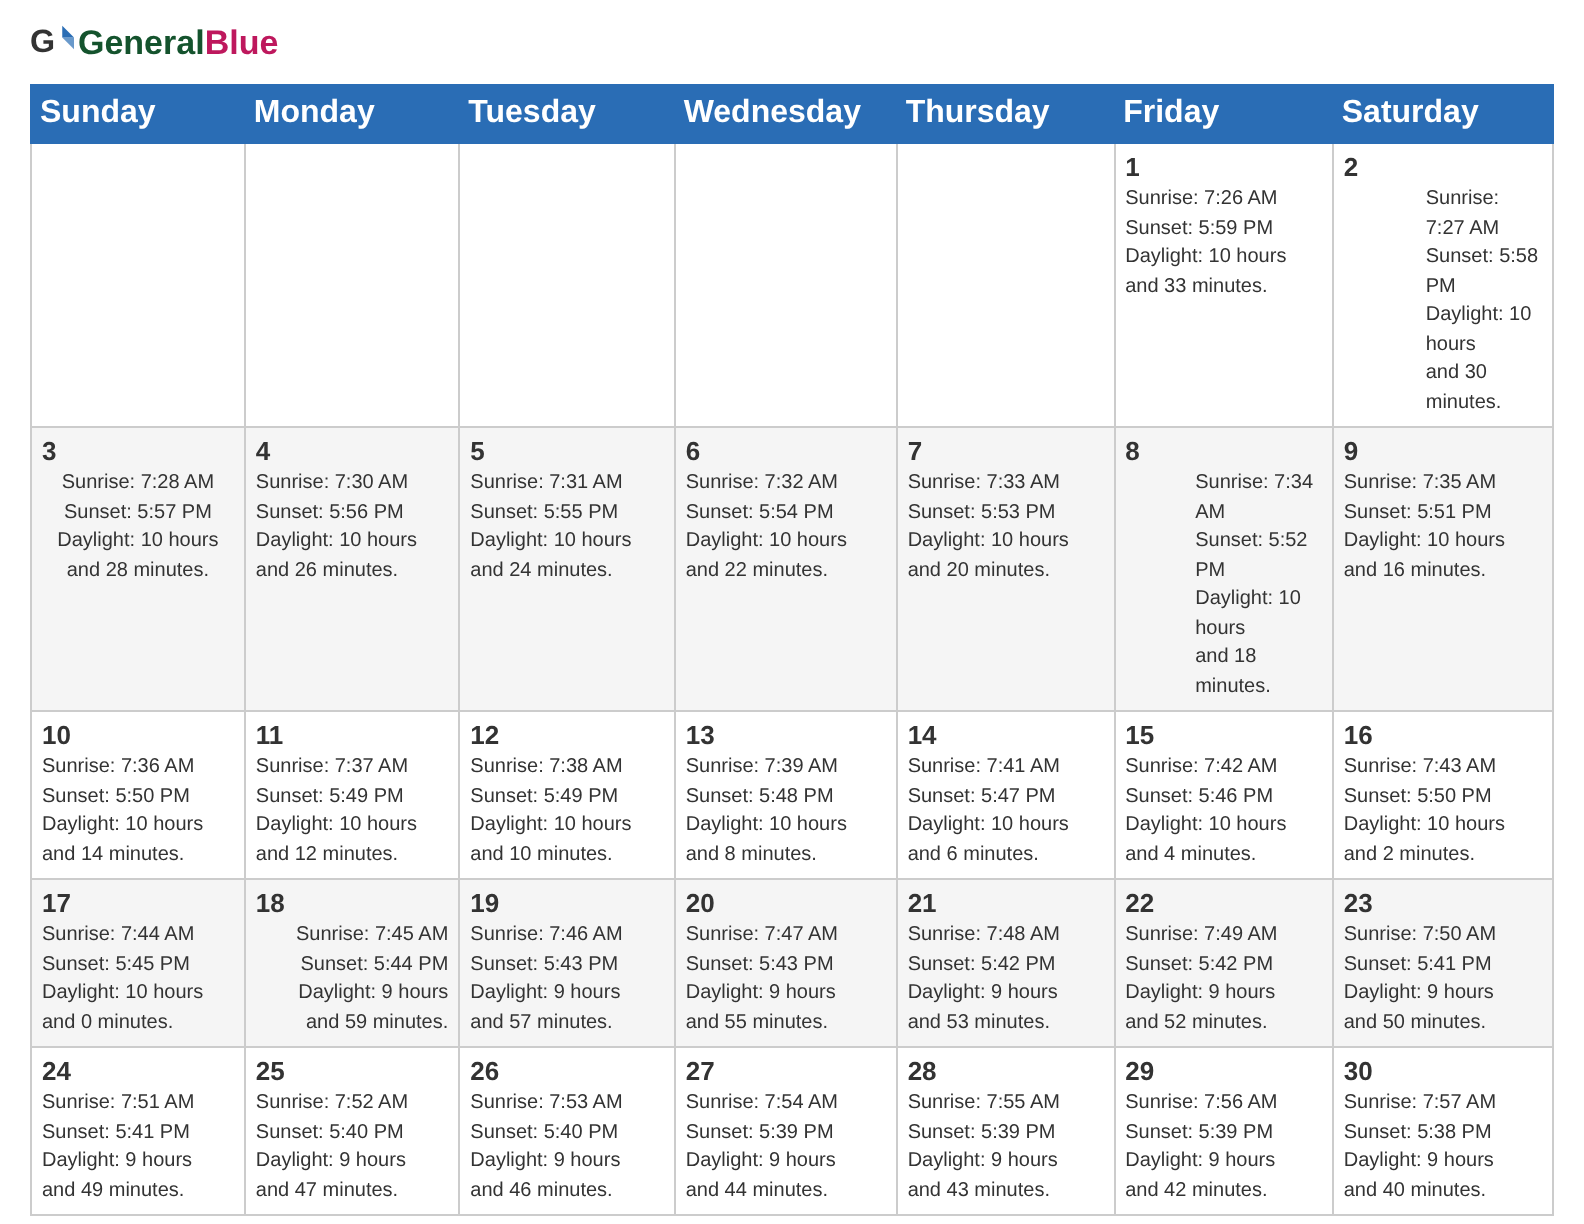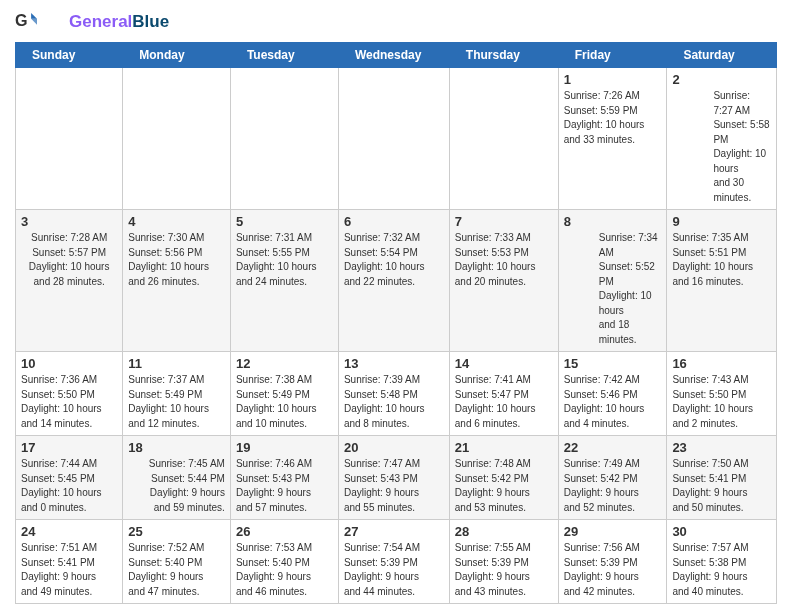--- a/index.html
+++ b/index.html
@@ -22,27 +22,26 @@
       margin-bottom: 8px;
     }
     .logo {
       display: flex;
       align-items: center;
       gap: 2px;
     }
     .logo-text-general {
       font-size: 17px;
       font-weight: bold;
-      color: #8b5cf6;
-      margin-left: 30px;
+      color: #14532d;
     }
     .logo-text-blue {
       font-size: 17px;
       font-weight: bold;
-      color: #0c4a6e;
+      color: #be185d;
     }
     .logo-icon {
       width: 22px;
       height: 22px;
       margin-bottom: 2px;
     }
     .title-block {
       text-align: right;
     }
     .month-title {
@@ -56,23 +55,23 @@
       color: #555;
     }
     .calendar {
       width: 100%;
       border-collapse: collapse;
       border: 1px solid #ccc;
     }
     .calendar th {
       background: #2a6db5;
       color: #fff;
-      font-size: 12px;
-      font-weight: bold;
-      padding: 5px 16px;
+      font-size: 16px;
+      font-weight: bold;
+      padding: 5px 4px;
       text-align: left;
       border: 1px solid #2a6db5;
     }
     .calendar td {
       vertical-align: top;
       padding: 4px 5px;
       border: 1px solid #ccc;
       width: 113px;
       min-height: 80px;
       font-size: 10.5px;

